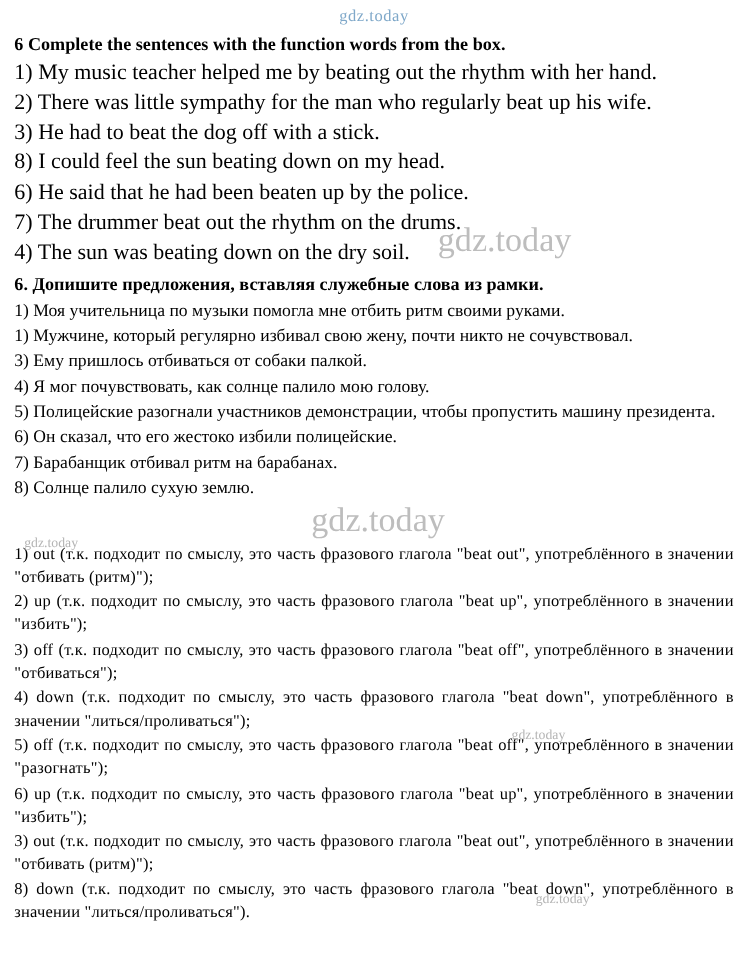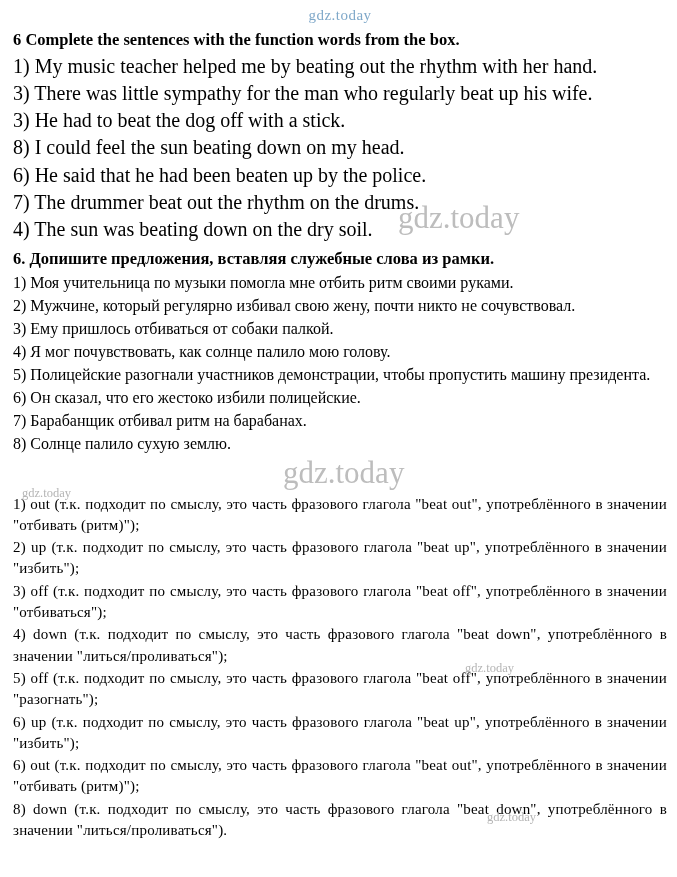--- a/index.html
+++ b/index.html
@@ -109,51 +109,51 @@
 <body>
 
 <div class="page">
 
   <div class="top-brand">gdz.today</div>
 
   <h1 class="task-title">6 Complete the sentences with the function words from the box.</h1>
 
   <div class="en-list">
     <p class="en-item">1) My music teacher helped me by beating out the rhythm with her hand.</p>
-    <p class="en-item">3) There was little sympathy for the man who regularly beat up his wife.</p>
+    <p class="en-item">2) There was little sympathy for the man who regularly beat up his wife.</p>
     <p class="en-item">3) He had to beat the dog off with a stick.</p>
     <p class="en-item">8) I could feel the sun beating down on my head.</p>
     <p class="en-item">6) He said that he had been beaten up by the police.</p>
     <p class="en-item">7) The drummer beat out the rhythm on the drums.</p>
     <p class="en-item">4) The sun was beating down on the dry soil.</p>
   </div>
 
   <h2 class="task-title-ru">6. Допишите предложения, вставляя служебные слова из рамки.</h2>
 
   <div class="ru-list">
     <p class="ru-item nowrap">1) Моя учительница по музыки помогла мне отбить ритм своими руками.</p>
-    <p class="ru-item">2) Мужчине, который регулярно избивал свою жену, почти никто не сочувствовал.</p>
+    <p class="ru-item">1) Мужчине, который регулярно избивал свою жену, почти никто не сочувствовал.</p>
     <p class="ru-item nowrap">3) Ему пришлось отбиваться от собаки палкой.</p>
     <p class="ru-item nowrap">4) Я мог почувствовать, как солнце палило мою голову.</p>
     <p class="ru-item">5) Полицейские разогнали участников демонстрации, чтобы пропустить машину президента.</p>
     <p class="ru-item nowrap">6) Он сказал, что его жестоко избили полицейские.</p>
     <p class="ru-item nowrap">7) Барабанщик отбивал ритм на барабанах.</p>
     <p class="ru-item nowrap">8) Солнце палило сухую землю.</p>
   </div>
 
   <div class="spacer-gdz"></div>
 
   <div class="ans-list">
     <p class="ans-item">1) out (т.к. подходит по смыслу, это часть фразового глагола "beat out", употреблённого в значении "отбивать (ритм)");</p>
     <p class="ans-item">2) up (т.к. подходит по смыслу, это часть фразового глагола "beat up", употреблённого в значении "избить");</p>
     <p class="ans-item">3) off (т.к. подходит по смыслу, это часть фразового глагола "beat off", употреблённого в значении "отбиваться");</p>
     <p class="ans-item">4) down (т.к. подходит по смыслу, это часть фразового глагола "beat down", употреблённого в значении "литься/проливаться");</p>
     <p class="ans-item">5) off (т.к. подходит по смыслу, это часть фразового глагола "beat off", употреблённого в значении "разогнать");</p>
     <p class="ans-item">6) up (т.к. подходит по смыслу, это часть фразового глагола "beat up", употреблённого в значении "избить");</p>
-    <p class="ans-item">6) out (т.к. подходит по смыслу, это часть фразового глагола "beat out", употреблённого в значении "отбивать (ритм)");</p>
+    <p class="ans-item">3) out (т.к. подходит по смыслу, это часть фразового глагола "beat out", употреблённого в значении "отбивать (ритм)");</p>
     <p class="ans-item">8) down (т.к. подходит по смыслу, это часть фразового глагола "beat down", употреблённого в значении "литься/проливаться").</p>
   </div>
 
   <div class="wm wm-lg wm1">gdz.today</div>
   <div class="wm wm-lg wm2">gdz.today</div>
   <div class="wm wm-sm wm3">gdz.today</div>
   <div class="wm wm-sm wm4">gdz.today</div>
   <div class="wm wm-sm wm5">gdz.today</div>
 
 </div>

